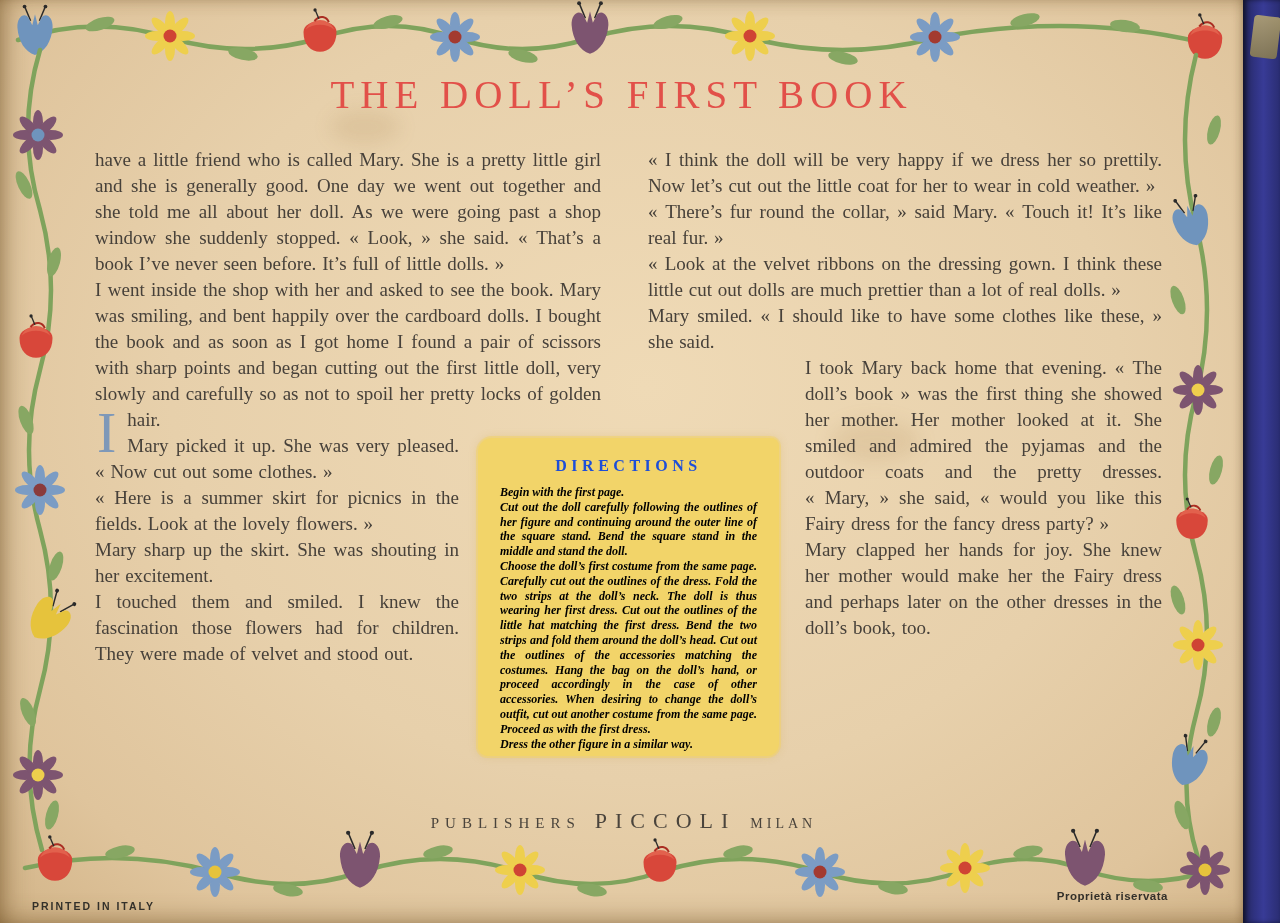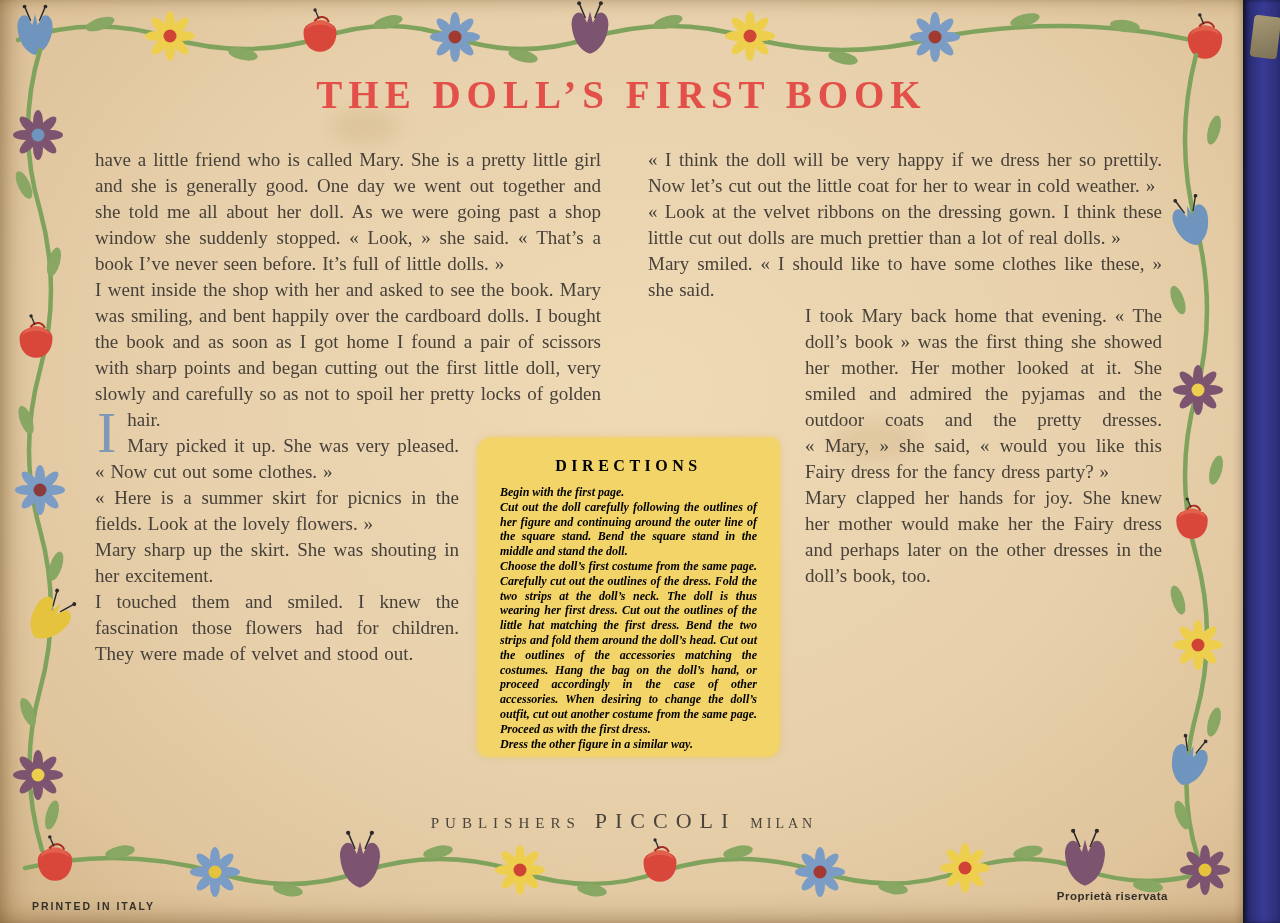--- a/index.html
+++ b/index.html
@@ -21,37 +21,37 @@
   .spine-tape{position:absolute;right:1px;top:16px;width:27px;height:42px;border-radius:4px;
     background:linear-gradient(160deg,#bcab72,#897c4c);opacity:.85;transform:rotate(7deg);}
 
   
   .border-svg{position:absolute;inset:0;pointer-events:none;}
   .vine{fill:none;stroke:#7fa35c;stroke-width:4.5;stroke-linecap:round;}
   .lf{fill:#87a763;}
 
   
   .title{position:absolute;left:0;right:37px;top:72px;text-align:center;
-    color:#e25049;font-weight:700;font-size:39px;letter-spacing:6px;}
+    color:#e25049;font-weight:400;font-size:39px;letter-spacing:6px;}
 
   
   .col{position:absolute;top:147px;color:#47413a;font-size:19px;line-height:26px;}
   .col p{margin:0;text-align:justify;text-align-last:left;word-spacing:.06em;}
   .col-left{left:95px;width:506px;}
   .col-right{left:648px;width:514px;}
   .sp-a{float:right;width:1px;height:260px;margin-right:-1px;}
   .sp-b{float:right;clear:right;width:142px;height:560px;}
   .dropcap{float:left;font-size:58px;line-height:45px;padding:3px 11px 0 2px;color:#7e98b8;}
   .indented{margin-left:157px;}
 
   
   .dir{position:absolute;left:478px;top:438px;width:301px;height:318px;box-sizing:border-box;
     padding:19px 22px 0 22px;background:#f2d469;border-radius:14px 8px 12px 9px;
     box-shadow:0 0 0 2px rgba(242,212,105,.55), 0 0 8px rgba(210,170,60,.35);}
-  .dir-h{margin:0 0 10px;text-align:center;font-size:16px;font-weight:700;letter-spacing:4.5px;color:#000000;}
+  .dir-h{margin:0 0 10px;text-align:center;font-size:16px;font-weight:700;letter-spacing:4.5px;color:#1d4ed8;}
   .dir p{margin:0;font-style:italic;font-weight:700;font-size:12px;line-height:14.8px;
     color:#000000;text-align:justify;text-align-last:left;}
 
   
   .pub{position:absolute;left:4px;right:37px;top:808px;text-align:center;color:#4a443c;}
   .pub .p1{font-size:15px;letter-spacing:6px;}
   .pub .p2{font-size:22px;letter-spacing:8px;margin:0 10px;}
   .pub .p3{font-size:14px;letter-spacing:4px;}
   .printed{position:absolute;left:32px;top:900px;font-family:"Liberation Sans","DejaVu Sans",sans-serif;
     font-size:10.5px;font-weight:600;letter-spacing:2px;color:#33302a;}
@@ -200,20 +200,21 @@
     <p><span class="dropcap">I</span><span>have a little friend who is called Mary. She is a pretty little girl and she is generally good. One day we went out together and she told me all about her doll. As we were going past a shop window she suddenly stopped. «&nbsp;Look,&nbsp;» she said. «&nbsp;That’s a book I’ve never seen before. It’s full of little dolls.&nbsp;»</span></p>
     <p>I went inside the shop with her and asked to see the book. Mary was smiling, and bent happily over the cardboard dolls. I bought the book and as soon as I got home I found a pair of scissors with sharp points and began cutting out the first little doll, very slowly and carefully so as not to spoil her pretty locks of golden hair.</p>
     <p>Mary picked it up. She was very pleased. «&nbsp;Now cut out some clothes.&nbsp;»</p>
     <p>«&nbsp;Here is a summer skirt for picnics in the fields. Look at the lovely flowers.&nbsp;»</p>
     <p>Mary sharp up the skirt. She was shouting in her excitement.</p>
     <p>I touched them and smiled. I knew the fascination those flowers had for children. They were made of velvet and stood out.</p>
   </div>
 
   <div class="col col-right">
     <p>«&nbsp;I think the doll will be very happy if we dress her so prettily. Now let’s cut out the little coat for her to wear in cold weather.&nbsp;»</p>
+    <p>«&nbsp;There’s fur round the collar,&nbsp;» said Mary. «&nbsp;Touch it! It’s like real fur.&nbsp;»</p>
     <p>«&nbsp;Look at the velvet ribbons on the dressing gown. I think these little cut out dolls are much prettier than a lot of real dolls.&nbsp;»</p>
     <p>Mary smiled. «&nbsp;I should like to have some clothes like these,&nbsp;» she said.</p>
     <div class="indented">
       <p>I took Mary back home that evening. «&nbsp;The doll’s book&nbsp;» was the first thing she showed her mother. Her mother looked at it. She smiled and admired the pyjamas and the outdoor coats and the pretty dresses. «&nbsp;Mary,&nbsp;» she said, «&nbsp;would you like this Fairy dress for the fancy dress party?&nbsp;»</p>
       <p>Mary clapped her hands for joy. She knew her mother would make her the Fairy dress and perhaps later on the other dresses in the doll’s book, too.</p>
     </div>
   </div>
 
   <div class="dir">
     <h2 class="dir-h">DIRECTIONS</h2>

